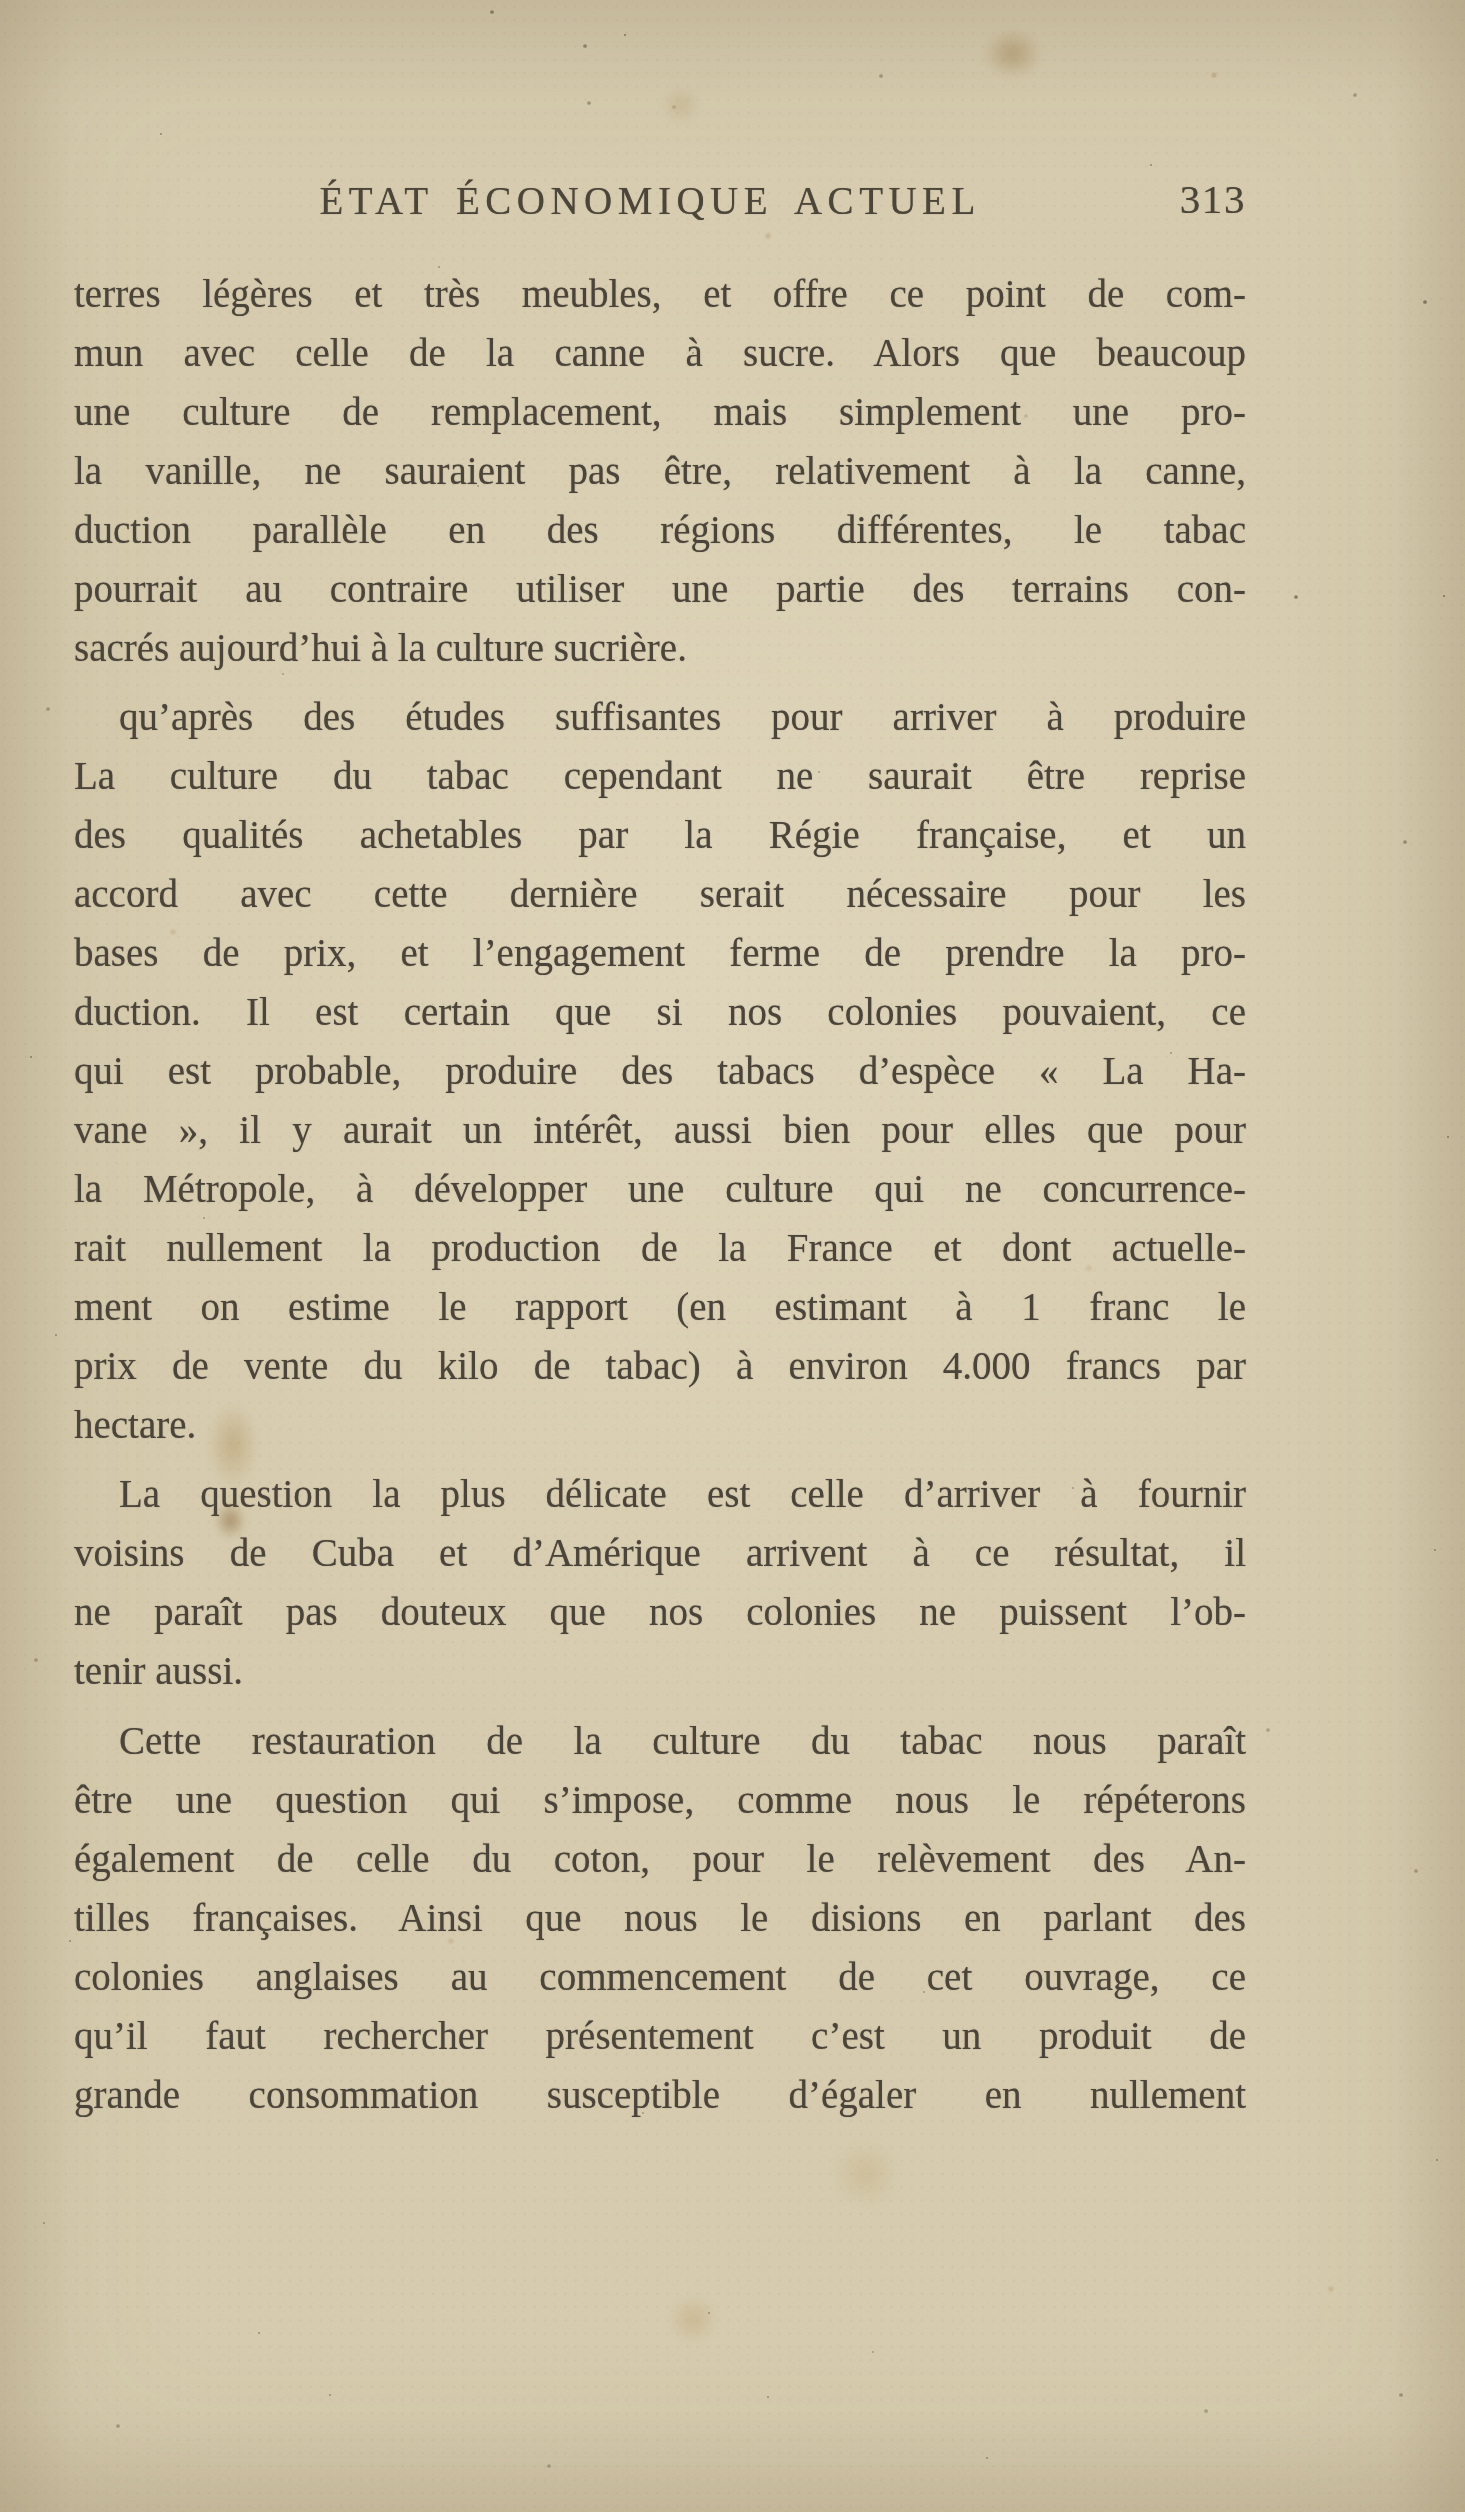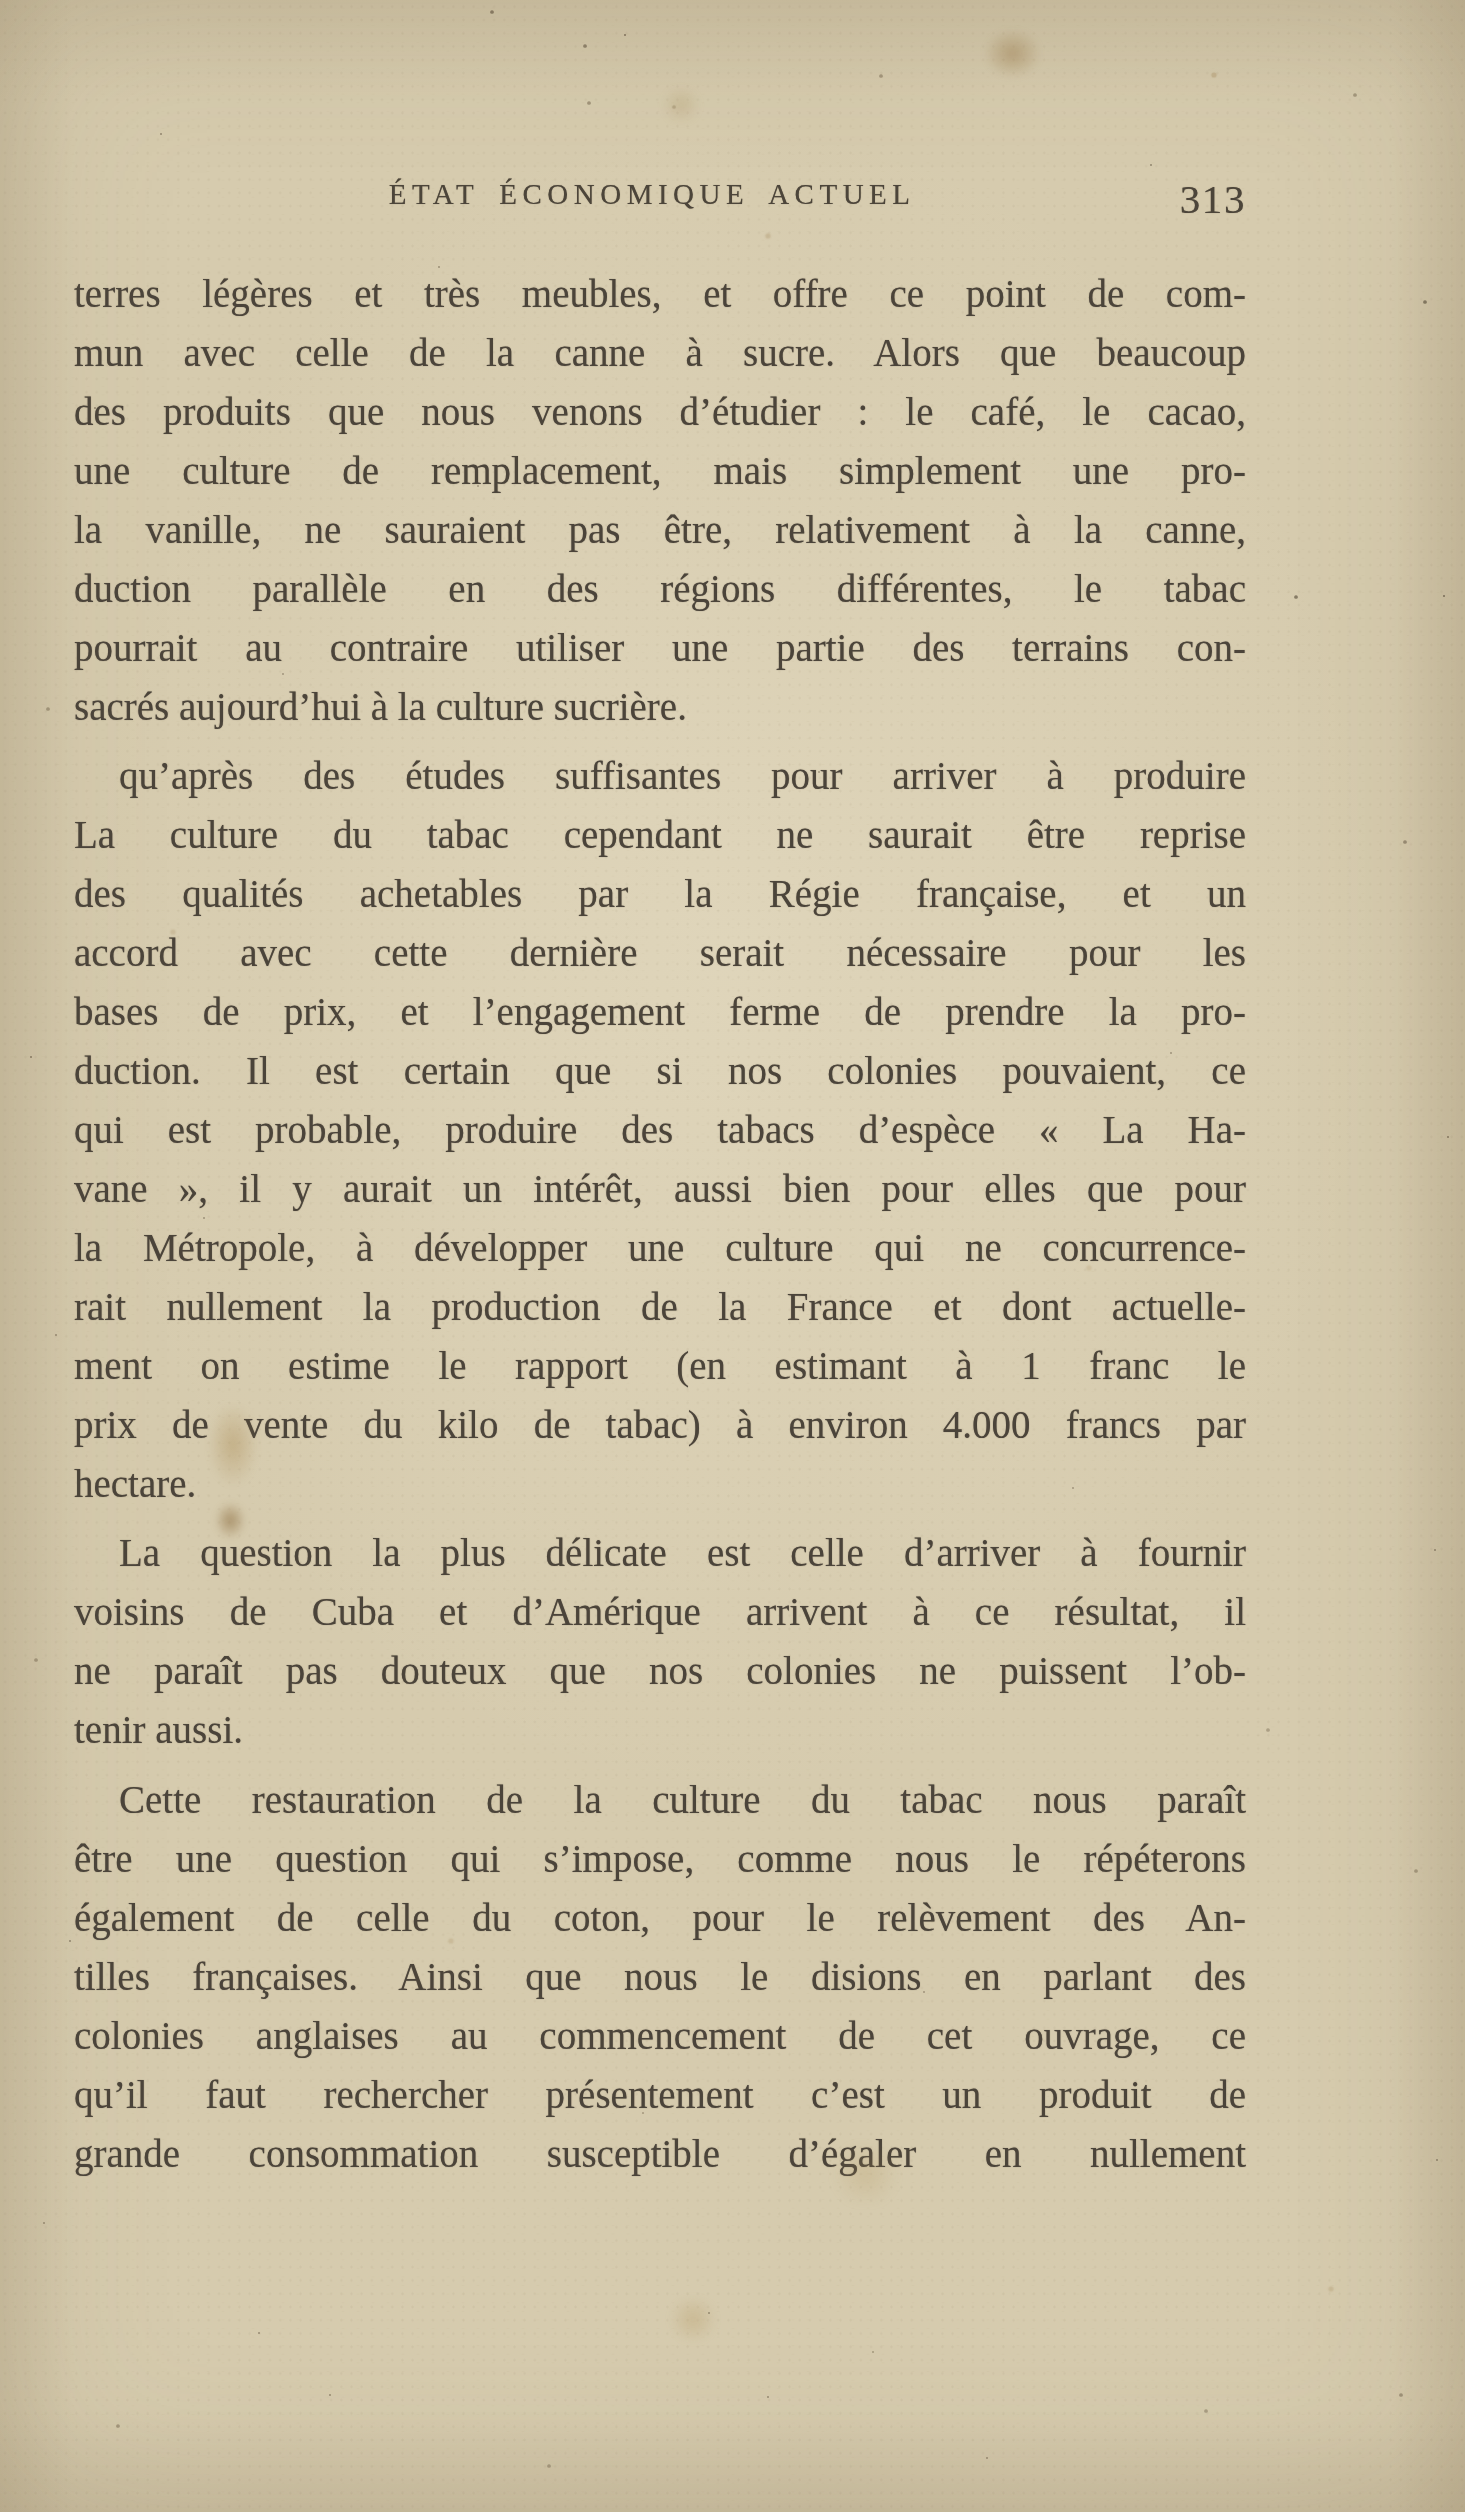--- a/index.html
+++ b/index.html
@@ -27,21 +27,21 @@
     background-size: 10.2px 13.3px, 15px 8.6px;
     background-position: 0 0, 5.5px 3.9px;
   }
   .header {
     position: absolute; left: 74px; top: 178px; width: 1172px; height: 55px;
     color: #4c453a;
   }
   .header-title {
     position: absolute; left: 50%; top: 0;
     transform: translateX(-51.5%);
-    font-size: 29px; letter-spacing: 5.5px; word-spacing: 7.8px;
+    font-size: 39px; letter-spacing: 5.5px; word-spacing: 7.8px;
     white-space: nowrap;
     text-shadow: 0 0 0.8px rgba(72,62,48,0.65);
   }
   .page-number {
     position: absolute; right: 0; top: -3.1px;
     font-size: 41px; letter-spacing: 1.6px;
     text-shadow: 0 0 0.8px rgba(72,62,48,0.65);
     text-align: right;
   }
   .text-block {
@@ -159,21 +159,20 @@
 
   <div class="header">
     <span class="header-title">ÉTAT ÉCONOMIQUE ACTUEL</span>
     <span class="page-number">313</span>
   </div>
 
   <div class="text-block" style="color: rgb(75, 68, 58);">
       <div class="para">
         <div class="line">terres légères et très meubles, et offre ce point de com-</div>
         <div class="line">mun avec celle de la canne à sucre. Alors que beaucoup</div>
-        <div class="line">des produits que nous venons d’étudier : le café, le cacao,</div>
         <div class="line">une culture de remplacement, mais simplement une pro-</div>
         <div class="line">la vanille, ne sauraient pas être, relativement à la canne,</div>
         <div class="line">duction parallèle en des régions différentes, le tabac</div>
         <div class="line">pourrait au contraire utiliser une partie des terrains con-</div>
         <div class="line endline">sacrés aujourd’hui à la culture sucrière.</div>
       </div>
       <div class="para indent">
         <div class="line">qu’après des études suffisantes pour arriver à produire</div>
         <div class="line">La culture du tabac cependant ne saurait être reprise</div>
         <div class="line">des qualités achetables par la Régie française, et un</div>

